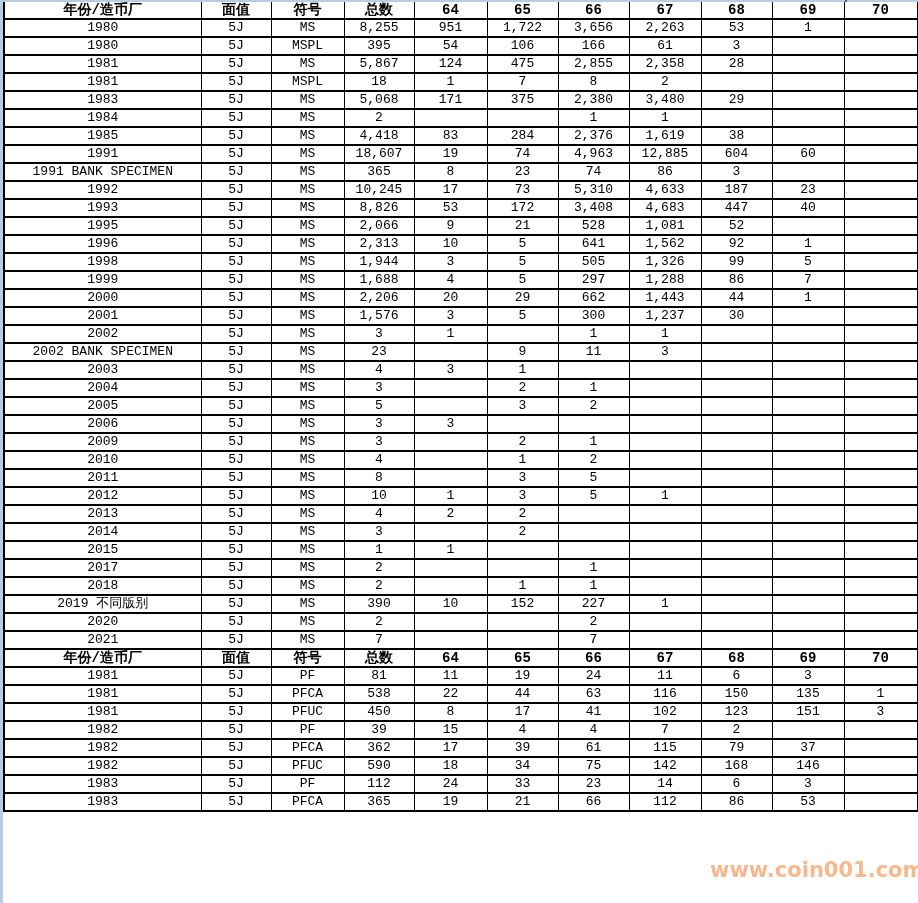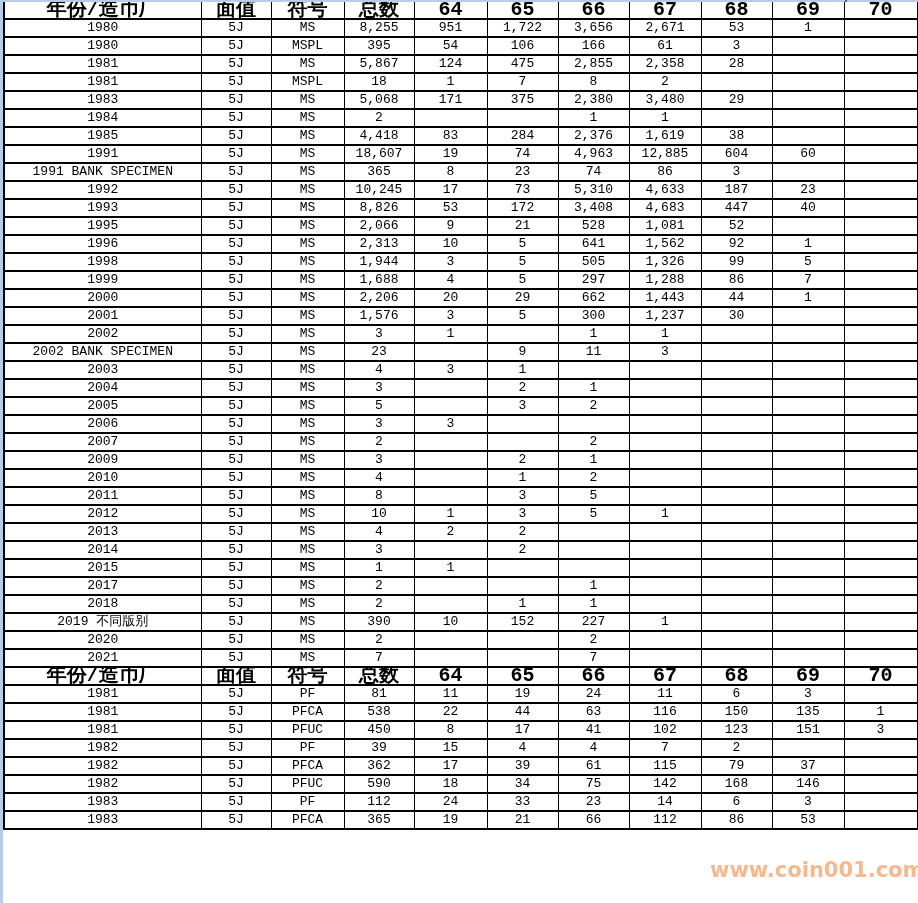--- a/index.html
+++ b/index.html
@@ -33,21 +33,21 @@
     margin: 0;
     text-align: center;
     vertical-align: middle;
     font-size: 13px;
     color: #000;
     white-space: nowrap;
     overflow: hidden;
   }
   .pop th {
     font-weight: bold;
-    font-size: 20px;
+    font-size: 14px;
   }
   .pop tbody:first-of-type tr:first-child th { border-top: none; }
 
   .watermark {
     position: absolute;
     left: 710px; top: 857px;
     width: 208px; height: 26px;
     font-family: "DejaVu Sans", "Liberation Sans", sans-serif;
     font-weight: bold;
     font-size: 21px;
@@ -96,21 +96,21 @@
         <th>70</th>
       </tr>
       <tr>
         <td>1980</td>
         <td>5J</td>
         <td>MS</td>
         <td>8,255</td>
         <td>951</td>
         <td>1,722</td>
         <td>3,656</td>
-        <td>2,671</td>
+        <td>2,263</td>
         <td>53</td>
         <td>1</td>
         <td></td>
       </tr>
       <tr>
         <td>1980</td>
         <td>5J</td>
         <td>MSPL</td>
         <td>395</td>
         <td>54</td>
@@ -382,33 +382,20 @@
         <td></td>
       </tr>
       <tr>
         <td>2006</td>
         <td>5J</td>
         <td>MS</td>
         <td>3</td>
         <td>3</td>
         <td></td>
         <td></td>
-        <td></td>
-        <td></td>
-        <td></td>
-        <td></td>
-      </tr>
-      <tr>
-        <td>2007</td>
-        <td>5J</td>
-        <td>MS</td>
-        <td>2</td>
-        <td></td>
-        <td></td>
-        <td>2</td>
         <td></td>
         <td></td>
         <td></td>
         <td></td>
       </tr>
       <tr>
         <td>2009</td>
         <td>5J</td>
         <td>MS</td>
         <td>3</td>

